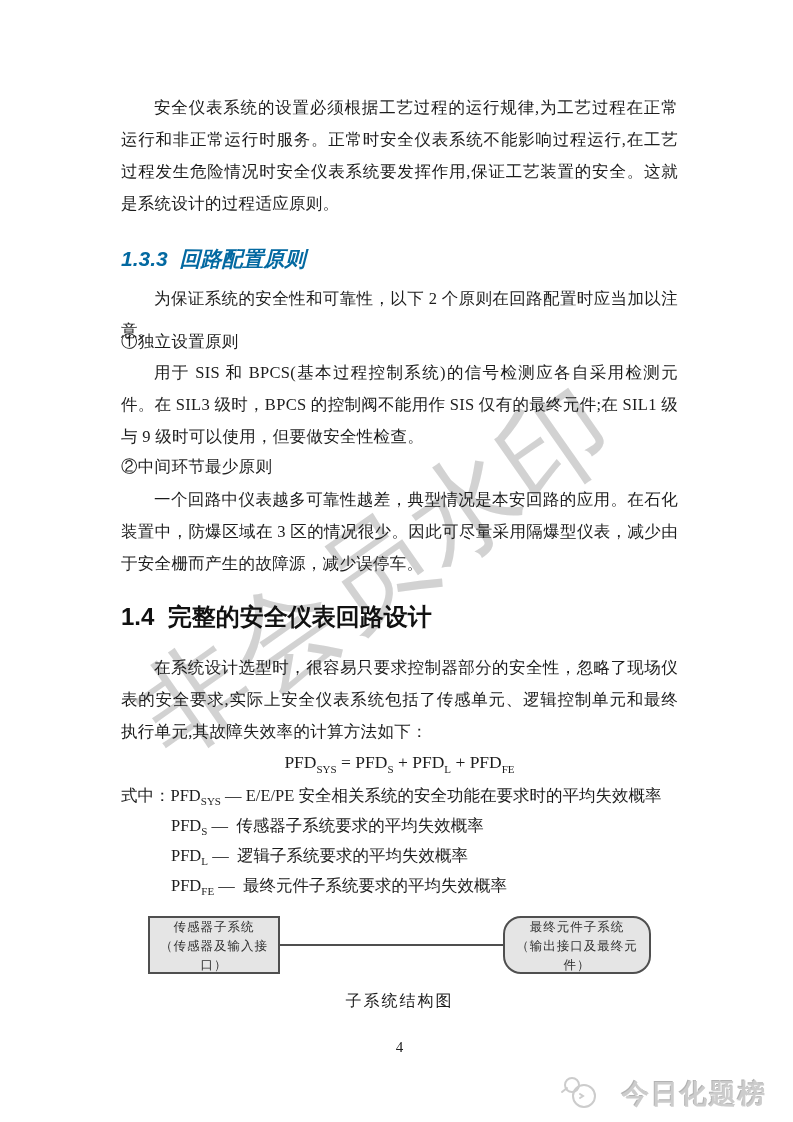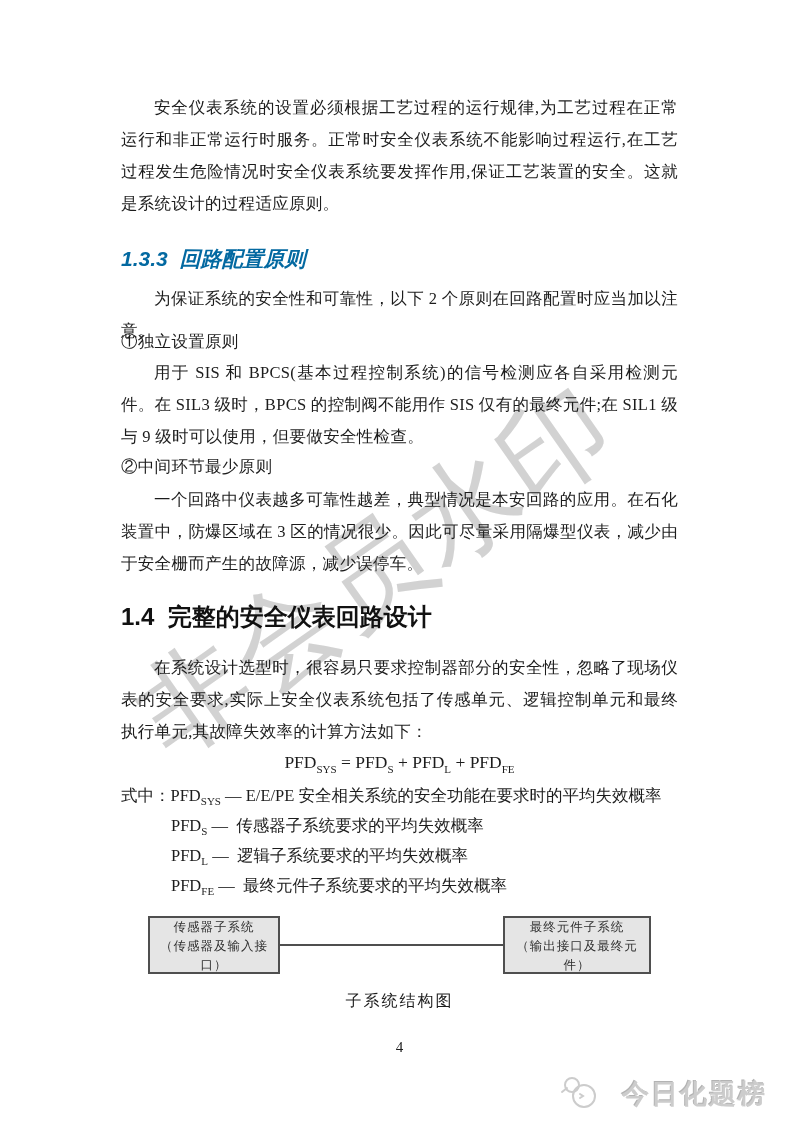--- a/index.html
+++ b/index.html
@@ -84,21 +84,21 @@
     flex-direction: column;
     text-align: center;
     font-size: 12.5px;
     line-height: 19px;
     color: #2f2f2f;
     letter-spacing: 1px;
     background: #e5e5e5;
   }
   .dbox-1 { width: 128px; }
   .dbox-2 { width: 130px; }
-  .dbox-3 { width: 144px; }
+  .dbox-3 { width: 144px; border-radius: 18px; }
   .connector { flex: 1; height: 2px; background: #4f4f4f; }
   .caption {
     position: absolute;
     left: 121px; top: 991px;
     width: 557px;
     text-align: center;
     font-size: 16px;
     letter-spacing: 2px;
     z-index: 2;
   }

